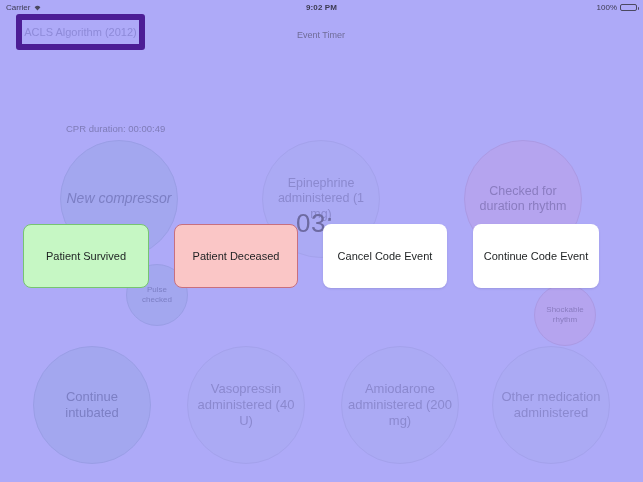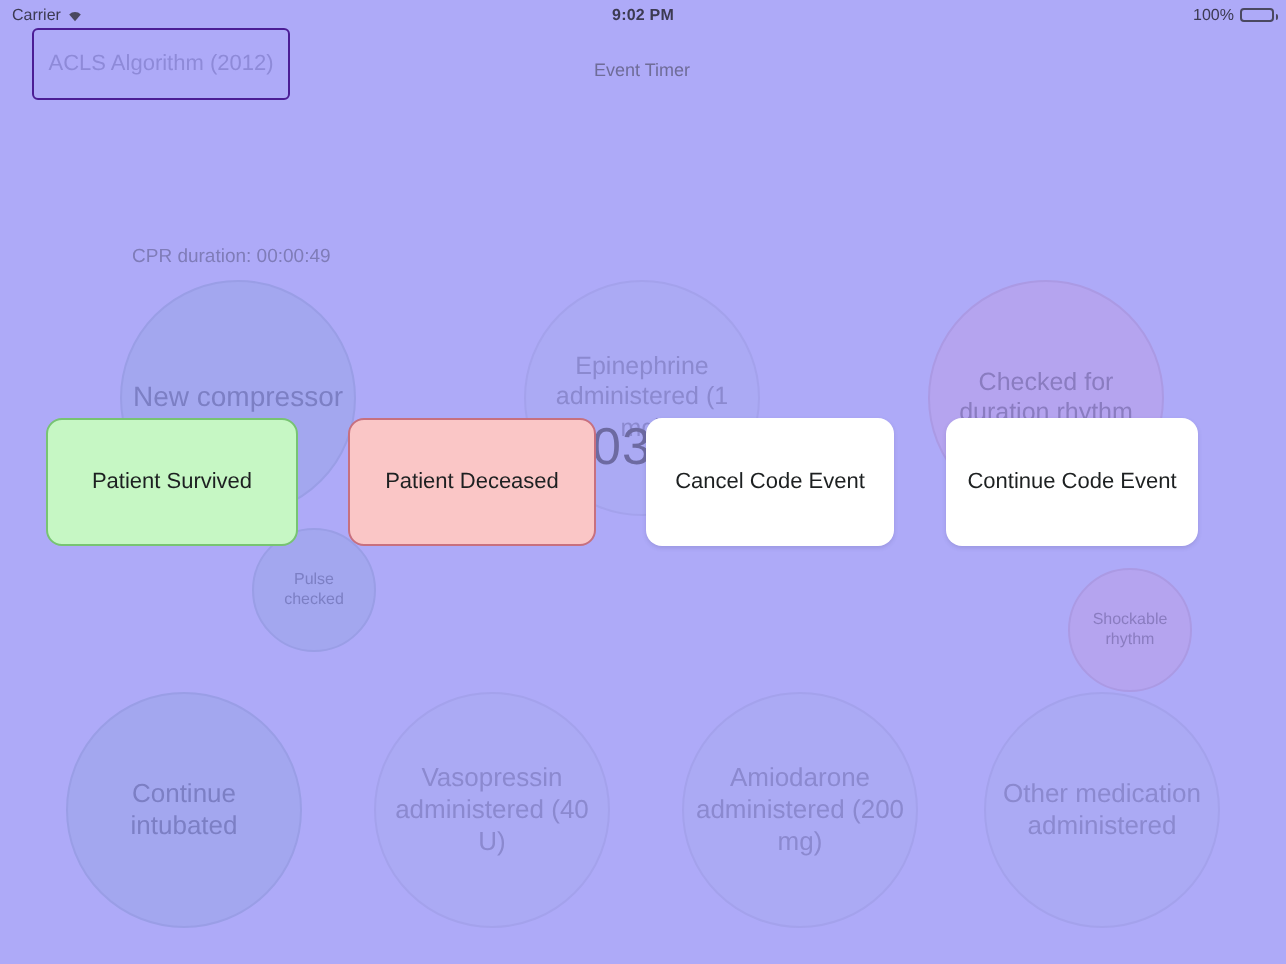--- a/index.html
+++ b/index.html
@@ -76,21 +76,21 @@
     border-radius: 1px;
   }
 
   
   .acls-button {
     position: absolute;
     left: 16px;
     top: 14px;
     width: 129px;
     height: 36px;
-    border: 1px solid #4c1d95;
+    border: 6px solid #4c1d95;
     border-radius: 3px;
     background: transparent;
     color: #8e8ad8;
     font-size: 11px;
     display: flex;
     align-items: center;
     justify-content: center;
     box-sizing: border-box;
     cursor: pointer;
   }
@@ -158,21 +158,21 @@
     border: 1px solid #a4a2ec;
     color: #8b89cf;
   }
   .c-purple {
     background: #b5a4ef;
     border: 1px solid #ab9ae4;
     color: #8a7cc0;
   }
 
   
-  #c-new-compressor  { left: 60px;  top: 140px; width: 118px; height: 118px; font-size: 14px; }
+  #c-new-compressor  { left: 60px;  top: 140px; width: 118px; height: 118px; font-size: 14px; font-style: italic; }
   #c-epinephrine     { left: 262px; top: 140px; width: 118px; height: 118px; font-size: 12.5px; }
   #c-shockable-check { left: 464px; top: 140px; width: 118px; height: 118px; font-size: 12.5px; }
   #c-pulse-checked   { left: 126px; top: 264px; width: 62px;  height: 62px;  font-size: 8px; }
   #c-shockable-rhythm{ left: 534px; top: 284px; width: 62px;  height: 62px;  font-size: 8px; }
   #c-intubated       { left: 33px;  top: 346px; width: 118px; height: 118px; font-size: 13px; }
   #c-vasopressin     { left: 187px; top: 346px; width: 118px; height: 118px; font-size: 13px; }
   #c-amiodarone      { left: 341px; top: 346px; width: 118px; height: 118px; font-size: 13px; }
   #c-other-med       { left: 492px; top: 346px; width: 118px; height: 118px; font-size: 13px; }
 
   
@@ -191,20 +191,21 @@
   .decision {
     position: absolute;
     border-radius: 8px;
     box-sizing: border-box;
     display: flex;
     align-items: center;
     justify-content: center;
     font-size: 11px;
     cursor: pointer;
     z-index: 10;
+    margin-top: 15px;
   }
   #btn-patient-survived {
     left: 23px;  top: 209px; width: 126px; height: 64px;
     background: #c6f7c4;
     border: 1px solid #77c472;
     color: #1d2021;
   }
   #btn-patient-deceased {
     left: 174px; top: 209px; width: 124px; height: 64px;
     background: #fac6c6;

